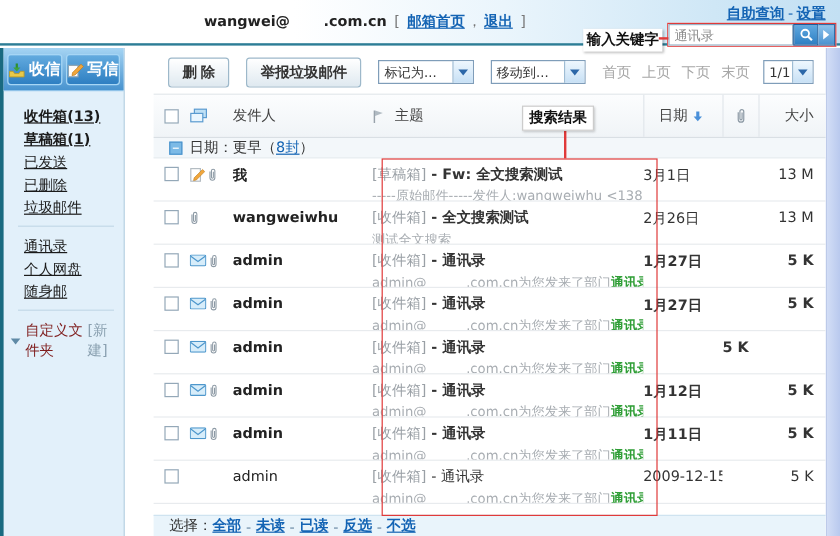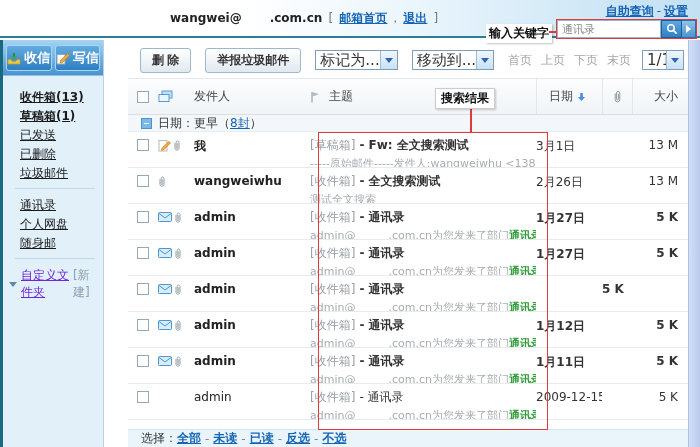--- a/index.html
+++ b/index.html
@@ -40,42 +40,42 @@
     background:linear-gradient(#63abdf,#2e7fc2); border:1px solid #a6d6f5; border-radius:3px;
     color:#fff; font-weight:bold; font-size:13px; cursor:pointer; }
   .side-list { padding:12px 0 0 17px; }
   .side-link { display:block; height:19px; line-height:19px; color:#1b1b1b;
     text-decoration:underline; cursor:pointer; white-space:nowrap; }
   .side-link.bold { font-weight:bold; }
   .side-div { height:1px; background:#c2d9e8; margin:5px 8px 5px 12px; }
   .custom-row { display:flex; align-items:center; margin:8px 6px 0 6px; color:#64869d; }
   .chev-down { width:0; height:0; border-left:4px solid transparent; border-right:4px solid transparent;
     border-top:5px solid #5f8aa6; margin-right:4px; }
-  .custom-row a.cf { color:#6d28d9; text-decoration:underline; cursor:pointer; }
+  .custom-row a.cf { color:#7f1d1d; cursor:pointer; }
   .custom-row .new-link { margin-left:auto; color:#8aa0b0; text-decoration:none; cursor:pointer; }
 
   
   .scrollbar { position:absolute; left:688px; top:40px; width:12px; bottom:0;
     background:linear-gradient(90deg,#d3def6,#b9c9ee); border-left:1px solid #aebfe4; }
 
   
   .main { position:absolute; left:128px; top:40px; width:560px; bottom:0; background:#fff; }
   .crumb-wrap { padding:6px 0 0 12px; }
   .crumb-box { display:inline-block; border:1px solid #e03a3a; padding:2px 8px 3px 6px; white-space:nowrap; }
   .crumb-box a { color:#1464b4; text-decoration:underline; cursor:pointer; }
   .crumb-sep { margin:0 4px; color:#555; }
   .crumb-cur { font-weight:bold; color:#111; }
   .crumb-count { color:#111; }
 
   .toolbar { margin:8px 10px 0 12px; display:flex; align-items:center; height:24px; }
   .tb-btn { background:linear-gradient(#ffffff,#dfe9f0); border:1px solid #9db8ca; border-radius:3px;
     padding:3px 11px; font-weight:bold; color:#333; margin-right:14px; cursor:pointer; font-size:12px; white-space:nowrap; }
   .tb-select { width:86px; height:20px; border:1px solid #7f9db9; display:flex; align-items:center;
     background:#fff; margin-right:14px; cursor:pointer; }
-  .sel-text { flex:1; padding-left:4px; color:#333; font-size:15px; white-space:nowrap; overflow:hidden; }
+  .sel-text { flex:1; padding-left:4px; color:#333; font-size:11px; white-space:nowrap; overflow:hidden; }
   .sel-arrow { width:17px; height:18px; background:linear-gradient(#eef7fe,#c7e0f5);
     border-left:1px solid #9ebcd4; display:flex; align-items:center; justify-content:center; }
   .tri-down { width:0; height:0; border-left:4px solid transparent; border-right:4px solid transparent; border-top:5px solid #2c67a8; }
   .pager { margin-left:auto; display:flex; align-items:center; color:#a6a6a6; gap:9px; white-space:nowrap; }
   .pager a { color:#a6a6a6; text-decoration:none; cursor:pointer; }
   .page-select { width:42px; margin-left:2px; }
 
   .grid-cols { display:grid; grid-template-columns:30px 36px 116px 1fr 66px 30px 56px; }
   .thead { margin-top:6px; height:37px; border-top:1px solid #e3e8ec; border-bottom:1px solid #d9dfe4;
     background:linear-gradient(#fcfdfe,#f0f4f7); align-items:center; color:#444; }

